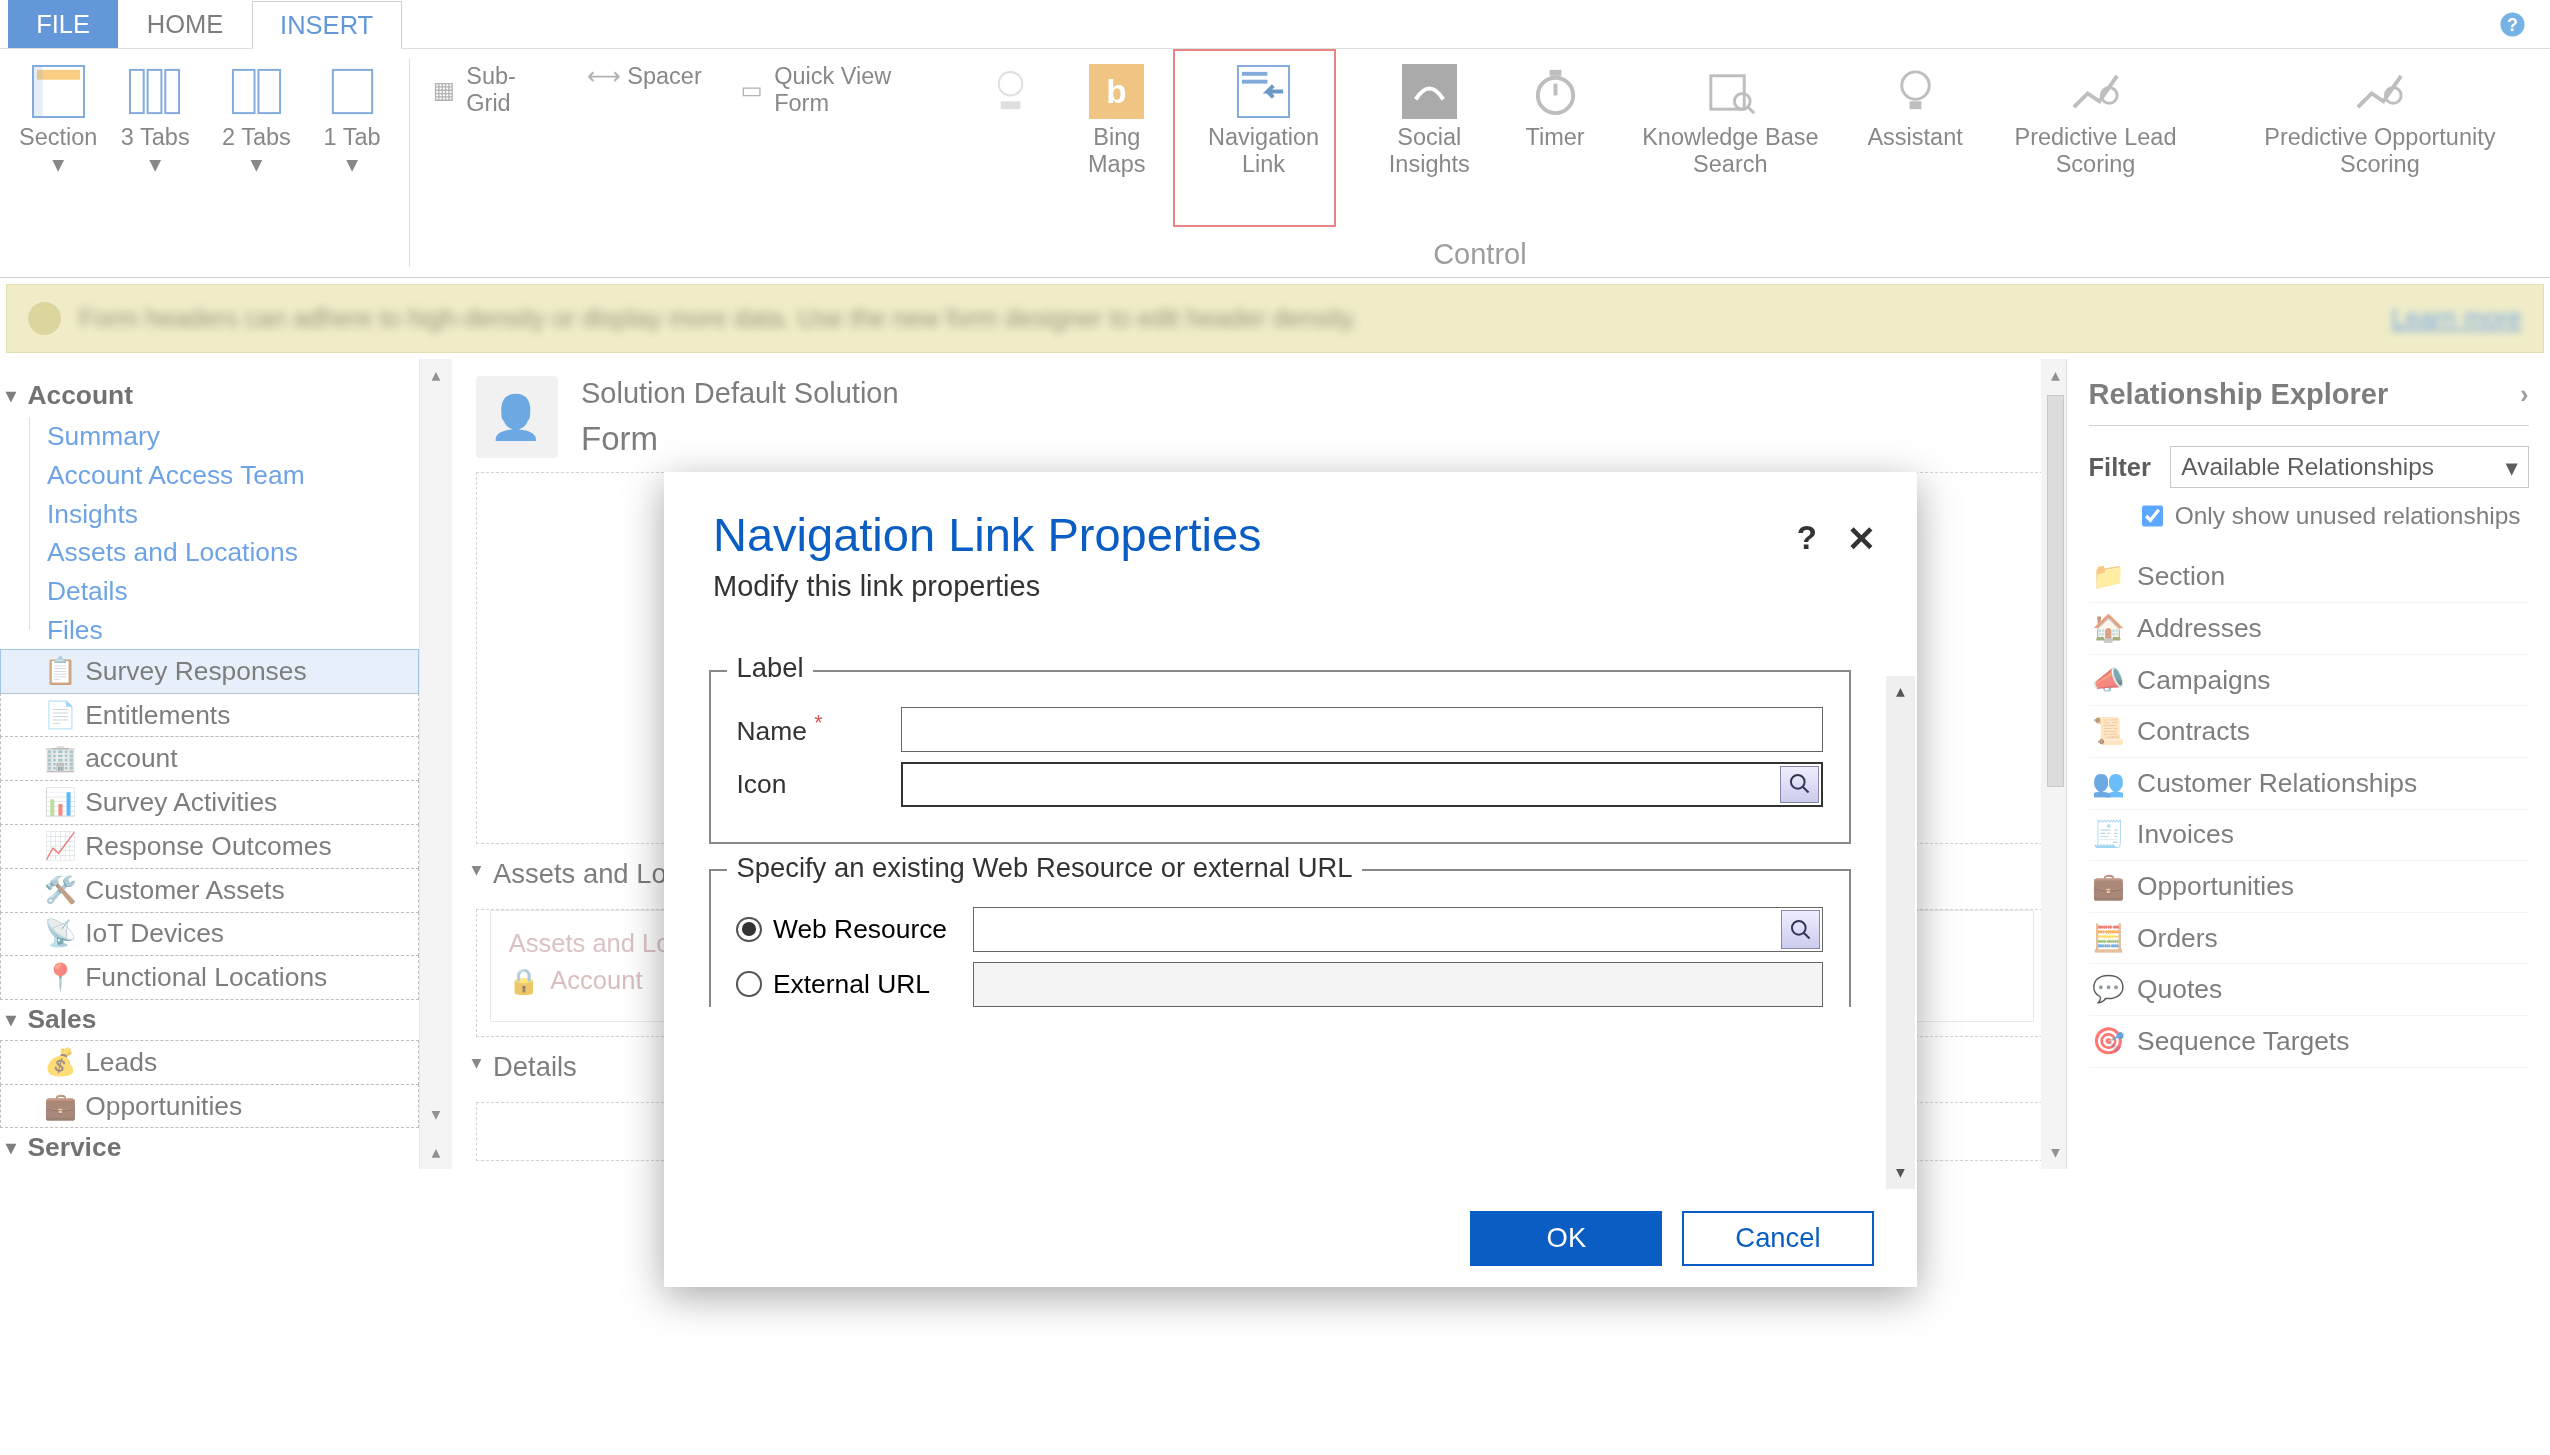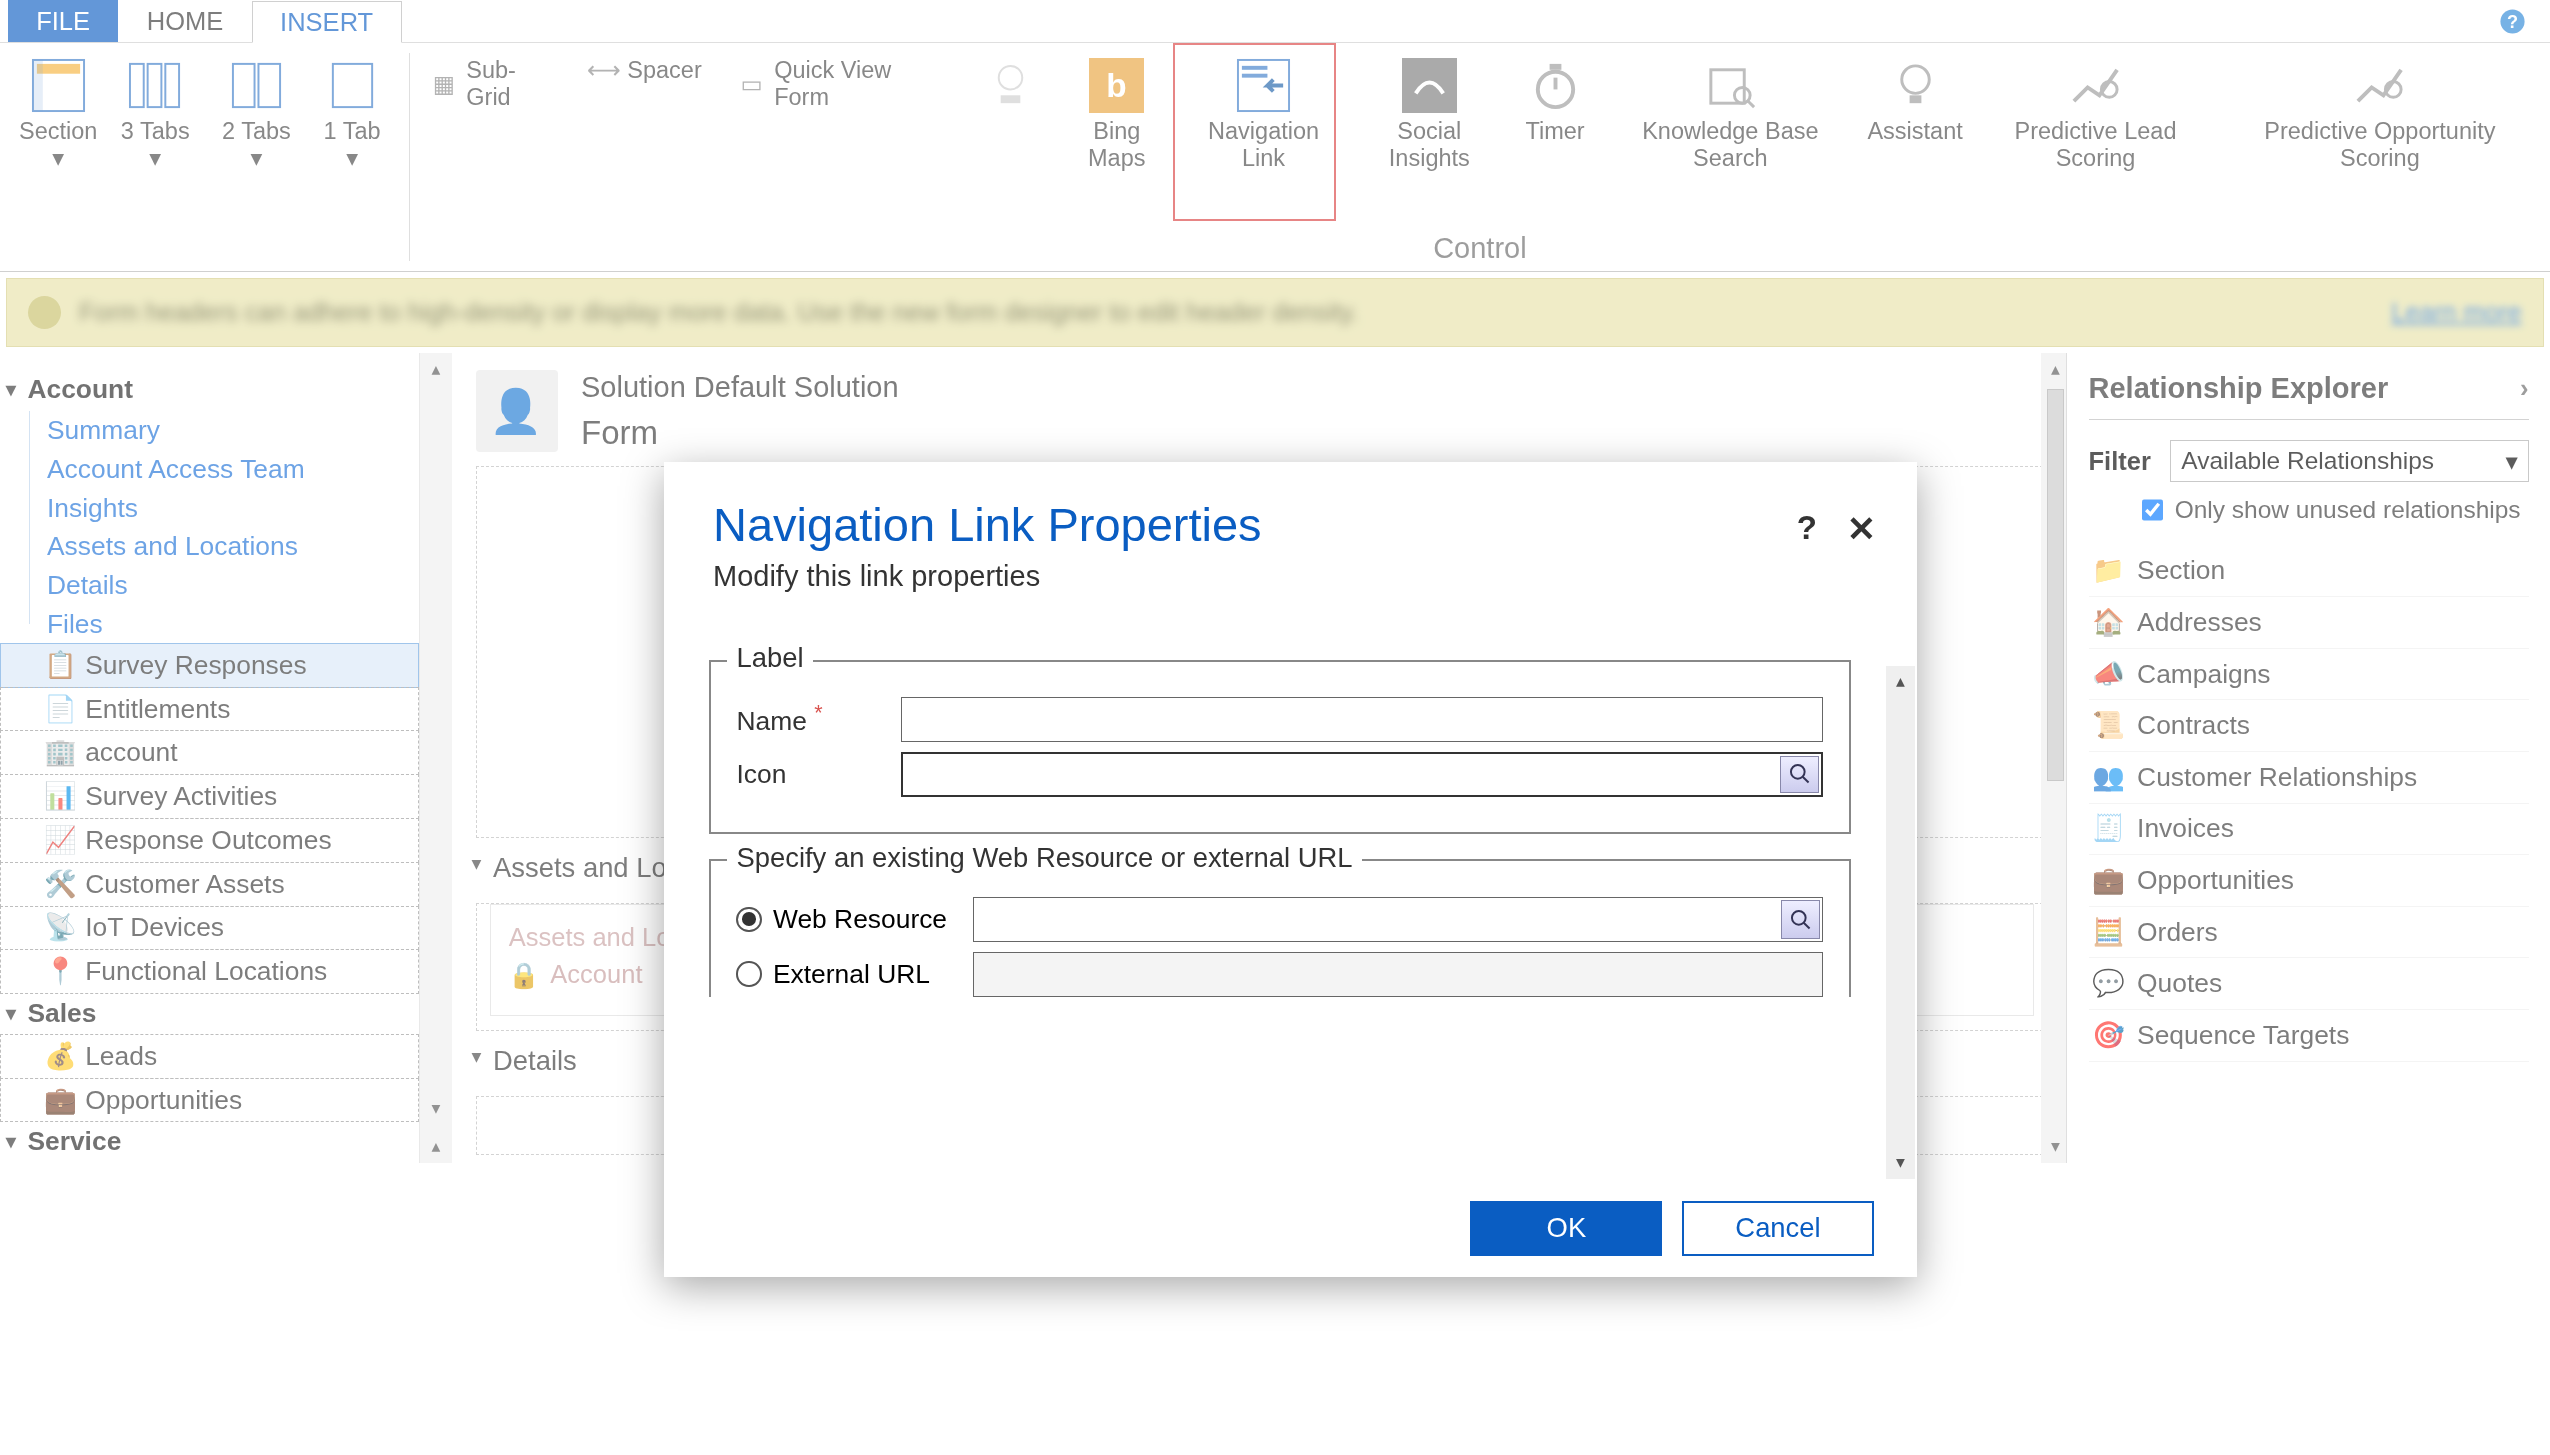--- a/index.html
+++ b/index.html
@@ -2,21 +2,21 @@
 <html><head>
 <meta charset="utf-8">
 <style>
 * { margin: 0; padding: 0; box-sizing: border-box; font-family: "Segoe UI", Arial, sans-serif; }
 html, body { width: 2550px; height: 1456px; overflow: hidden; background: #fff; }
 
 .app { position: relative; width: 100%; height: 100%; }
 .dim { filter: opacity(0.85); }
 
 
-.tabrow { display: flex; align-items: stretch; height: 43px; border-bottom: 1px solid #ccc; padding-left: 7.8px; }
+.tabrow { display: flex; align-items: stretch; height: 49px; border-bottom: 1px solid #ccc; padding-left: 7.8px; }
 .tab { padding: 0 27.4px; display: flex; align-items: center; font-size: 25.5px; color: #333; border: 1px solid transparent; cursor: pointer; }
 .tab.file { background: #0a5dc2; color: #fff; font-weight: 400; }
 .tab.active { border: 1px solid #b5b5b5; border-bottom: 1px solid #fff; color: #0a5dc2; background: #fff; position: relative; top: 1px; }
 .helpicon { margin-left: auto; margin-right: 23.5px; align-self: center; color: #0a5dc2; font-size: 31px; }
 
 
 .ribbon { display: flex; border-bottom: 1px solid #b5b5b5; height: 229px; position: relative; }
 .ribgroup { display: flex; flex-direction: column; }
 .ribitems { display: flex; align-items: flex-start; padding: 7.8px 11.7px 0 11.7px; flex: 1; }
 .bigbtn { display: flex; flex-direction: column; align-items: center; justify-content: flex-start; padding: 5.9px 7.8px; margin: 0 2px; min-width: 86px; cursor: pointer; }
@@ -75,21 +75,21 @@
 .checkrow input { width: 21.5px; height: 21.5px; }
 .rellist { margin-top: 7.8px; }
 .relitem { display: flex; align-items: center; gap: 13.7px; padding: 9.8px 5.9px; font-size: 26.4px; color: #333; border-bottom: 1px solid #eee; cursor: pointer; }
 .relitem .rico { width: 29px; height: 29px; display: inline-flex; align-items: center; justify-content: center; }
 
 .midscroll { position: absolute; right: -3.9px; top: 0; bottom: 0; width: 29px; background: #efefef; display: flex; flex-direction: column; align-items: center; }
 .midscroll .thumb { width: 17.6px; background: #c9c9c9; border: 1px solid #aaa; }
 
 
 .overlay { position: absolute; inset: 0; background: rgba(255,255,255,0.25); }
-.modal { position: absolute; left: 664px; top: 462px; width: 1253px; height: 815px; background: #fff; box-shadow: 0 9.8px 39px rgba(0,0,0,0.35); display: flex; flex-direction: column; }
+.modal { position: absolute; left: 664px; top: 472px; width: 1253px; height: 815px; background: #fff; box-shadow: 0 9.8px 39px rgba(0,0,0,0.35); display: flex; flex-direction: column; }
 .mhead { padding: 35px 49px 7.8px 49px; position: relative; }
 .mtitle { font-size: 47px; color: #0a5dc2; font-weight: 400; }
 .msub { font-size: 29px; color: #333; margin-top: 7.8px; }
 .mclose { position: absolute; right: 41px; top: 47px; font-size: 35px; color: #333; cursor: pointer; font-weight: bold; }
 .mhelp { position: absolute; right: 100px; top: 47px; font-size: 33px; color: #333; cursor: pointer; font-weight: bold; }
 .mbody { flex: 1; padding: 59px 27.4px 0 27.4px; position: relative; overflow: hidden; }
 .fieldset { border: 2px solid #888; position: relative; padding: 25.5px 25.5px 25.5px 25.5px; margin: 0 39px 25.5px 17.6px; }
 .fieldset .legend { position: absolute; top: -19.6px; left: 15.7px; background: #fff; padding: 0 9.8px; font-size: 27.4px; color: #333; }
 .frow { display: flex; align-items: center; gap: 21.5px; margin: 9.8px 0; }
 .frow .flbl { width: 143px; font-size: 26.4px; color: #333; }

